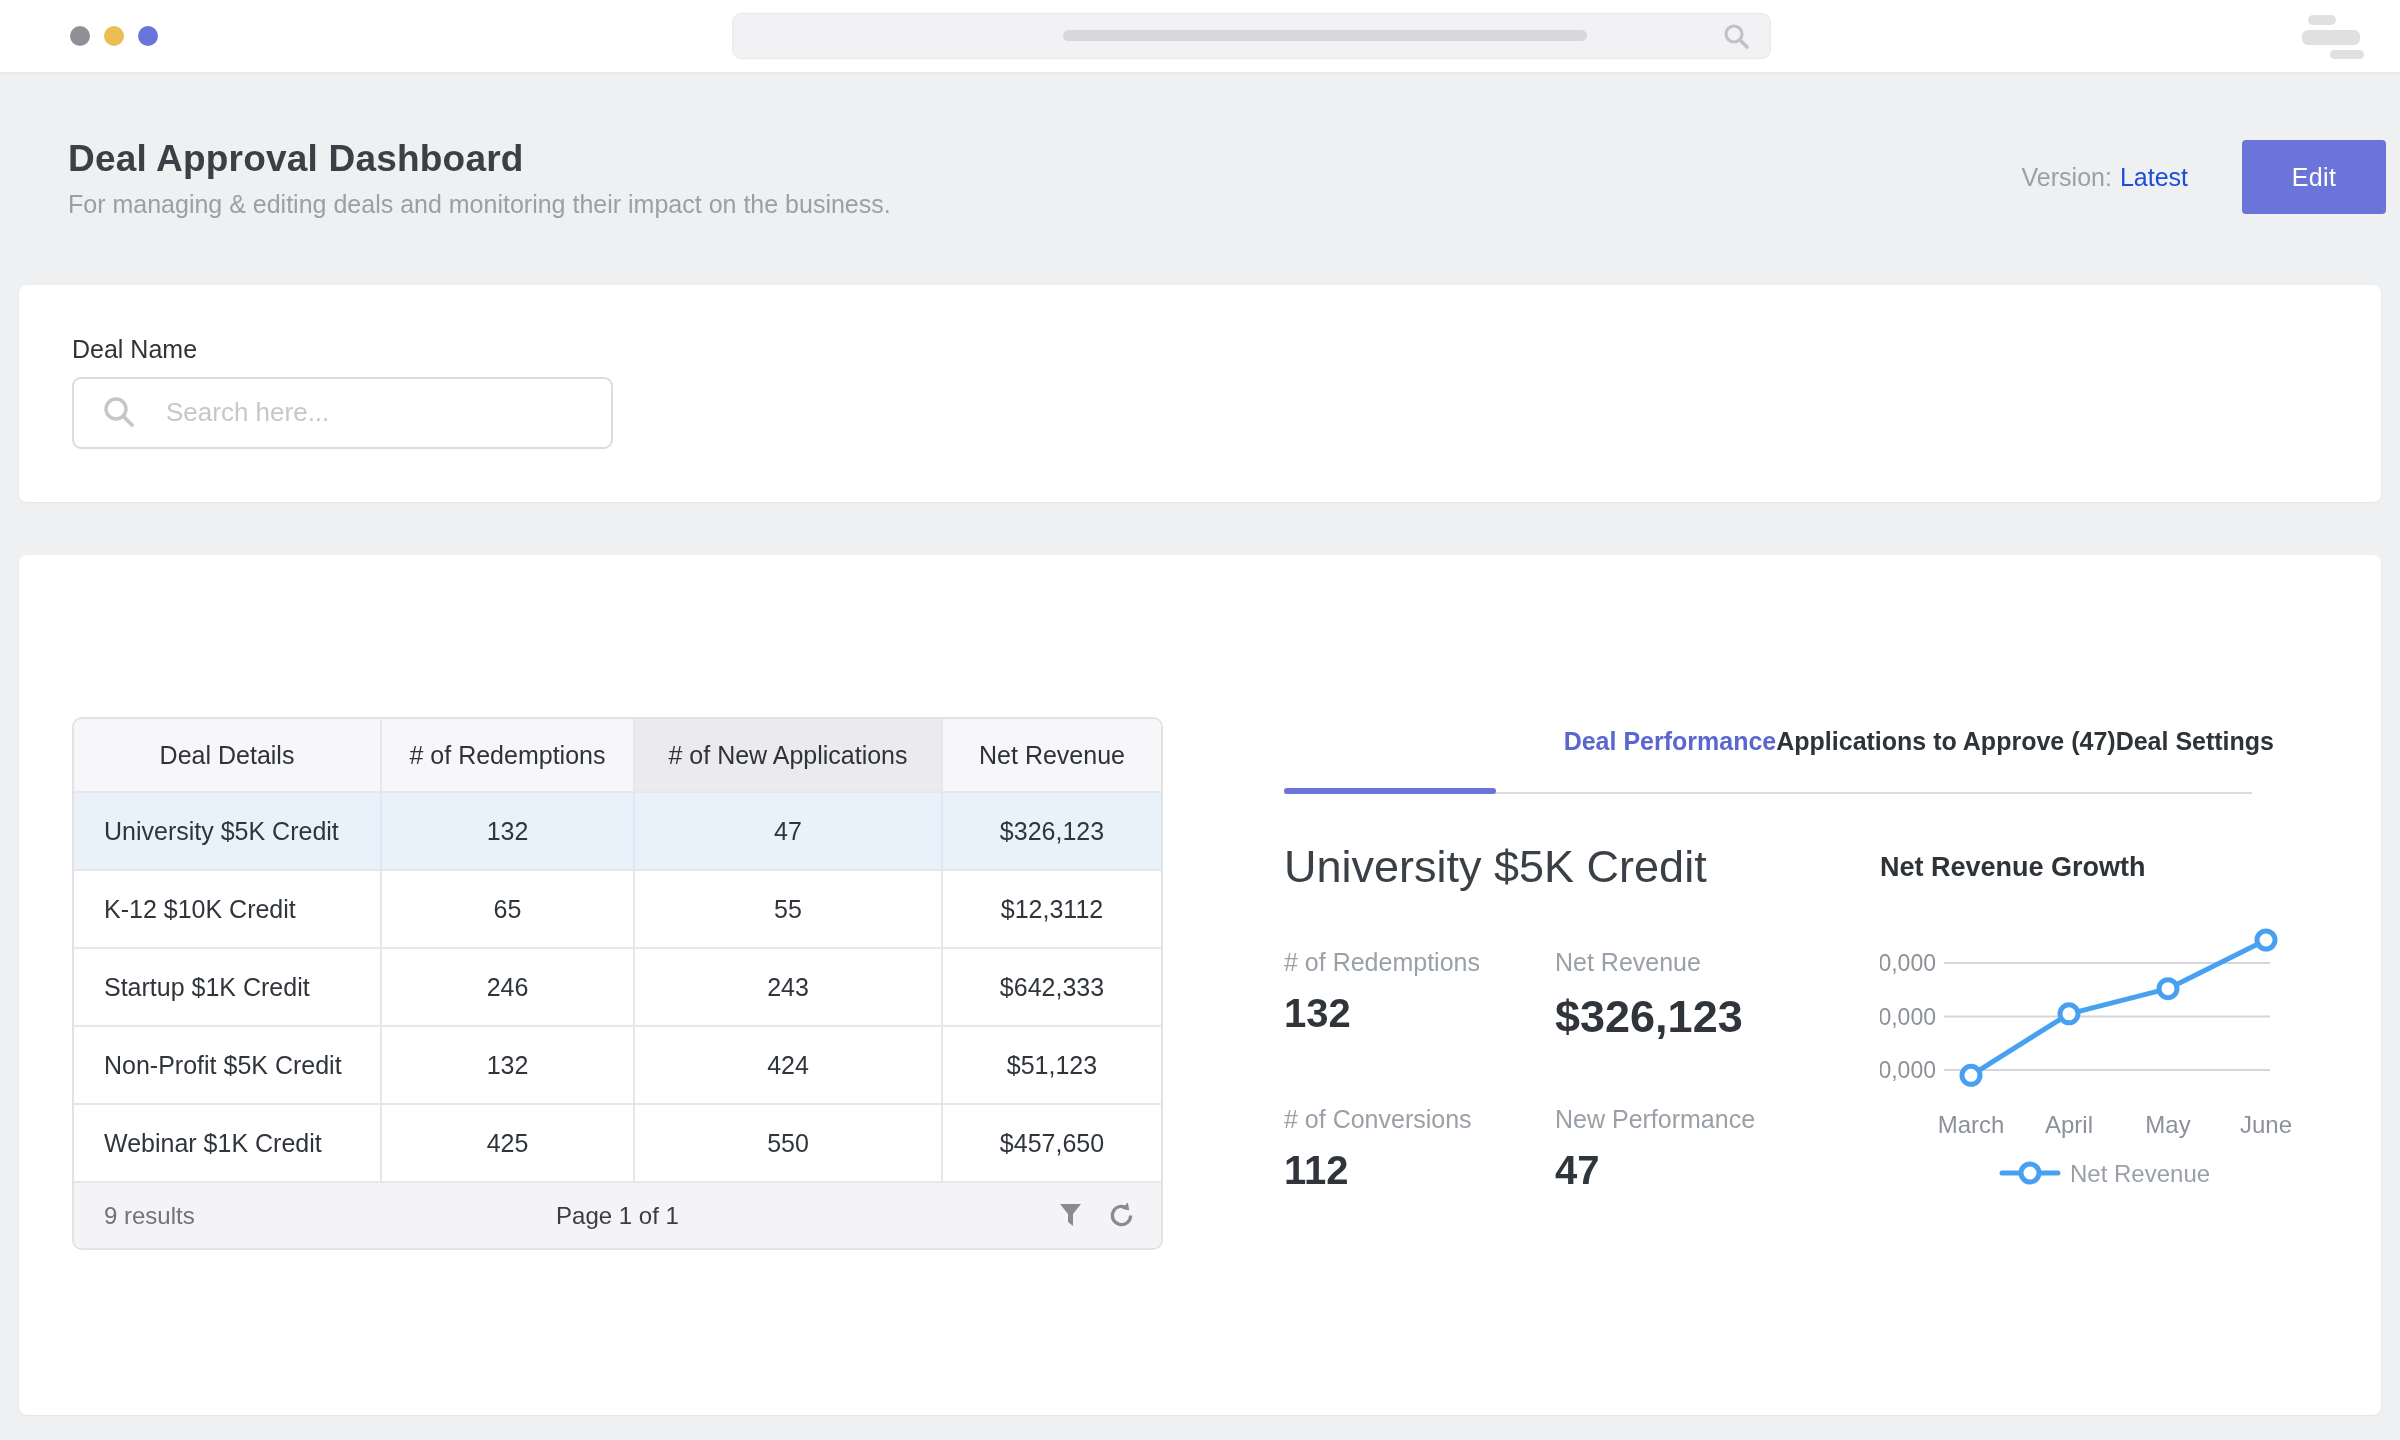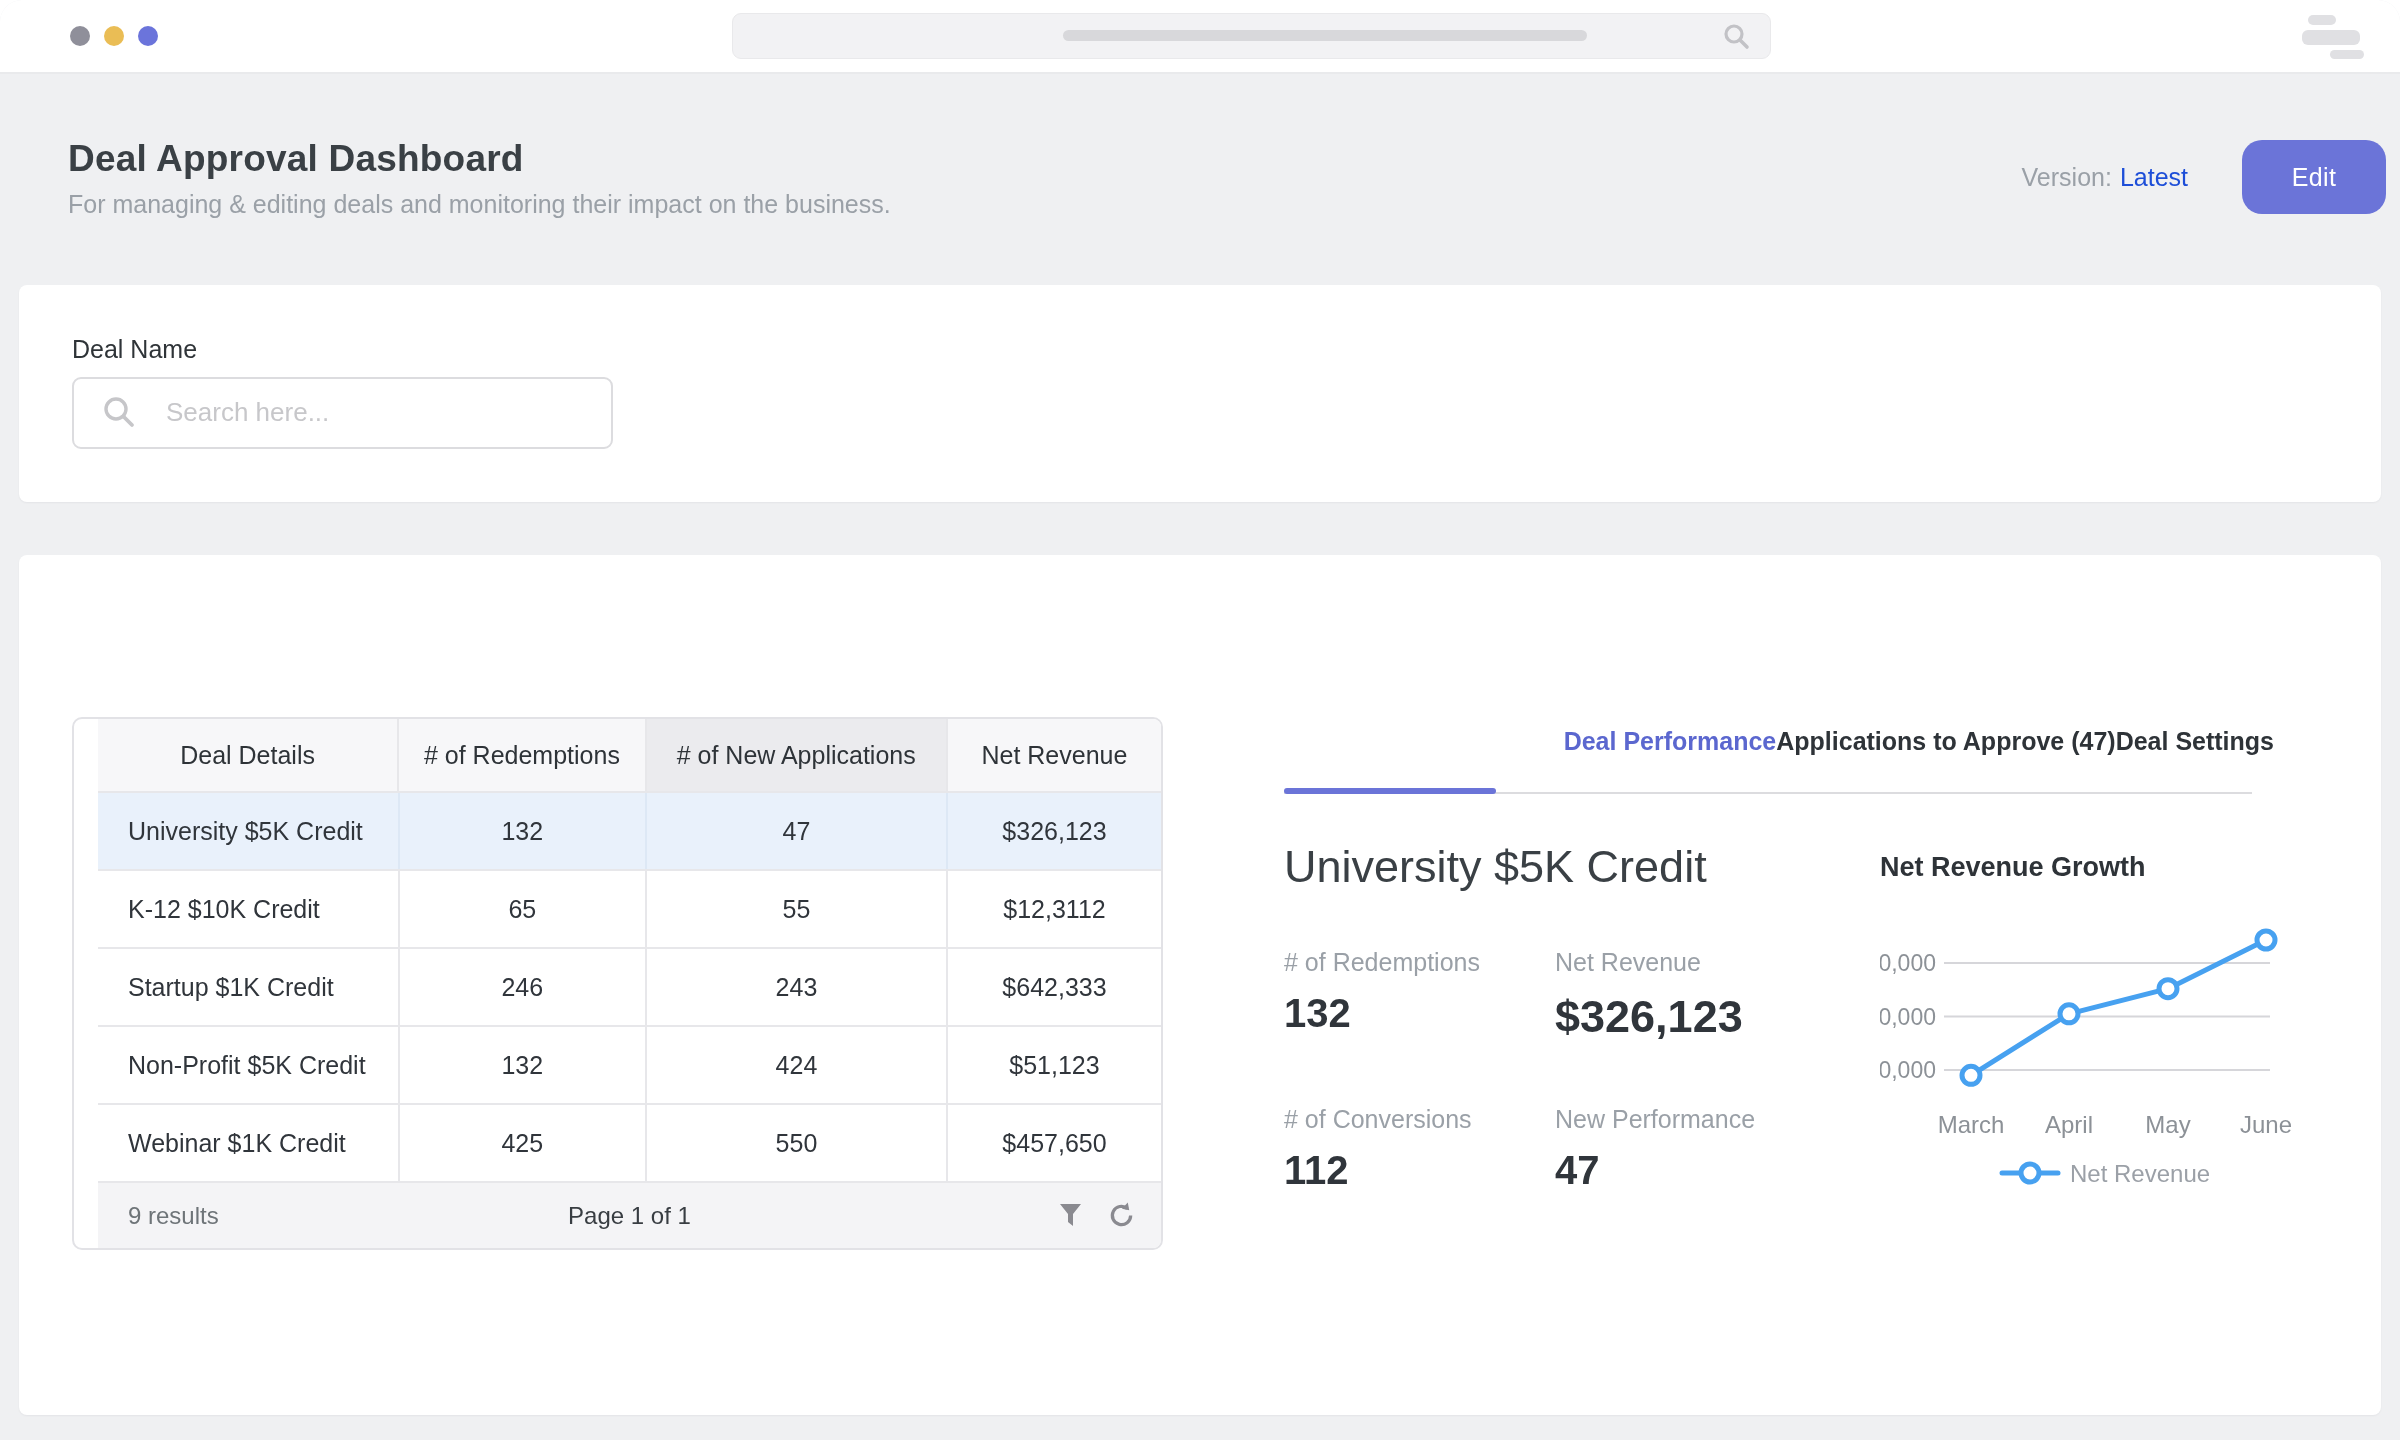--- a/index.html
+++ b/index.html
@@ -19,35 +19,35 @@
   .bar1{left:6px;top:0;width:28px;height:10px;}
   .bar2{left:0;top:15px;width:58px;height:15px;}
   .bar3{left:28px;top:35px;width:34px;height:9px;}
   
   .page{position:absolute;top:72px;left:0;right:0;bottom:0;background:#EFF0F2;}
   .page-title{position:absolute;left:68px;top:66px;margin:0;font-size:37px;font-weight:700;color:#3A4045;letter-spacing:.2px;}
   .page-subtitle{position:absolute;left:68px;top:118px;margin:0;font-size:25px;color:#9AA0A7;}
   .header-right{position:absolute;right:14px;top:68px;height:74px;display:flex;align-items:center;gap:54px;}
   .version{font-size:25px;color:#9AA0A7;}
   .version .val{color:#1d4ed8;margin-left:8px;}
-  .edit-btn{width:144px;height:74px;border:none;border-radius:20px;background:#6B74D8;color:#fff;
+  .edit-btn{width:144px;height:74px;border:none;border-radius:4px;background:#6B74D8;color:#fff;
     font-size:25px;font-family:inherit;cursor:pointer;letter-spacing:.3px;}
   .card{position:absolute;left:19px;right:19px;background:#fff;border-radius:8px;box-shadow:0 1px 2px rgba(20,24,40,.05);}
   .search-card{top:213px;height:217px;}
   .main-card{top:483px;height:860px;overflow:hidden;}
   
   .field-label{position:absolute;left:53px;top:50px;font-size:25px;color:#2F3438;}
   .search-wrap{position:absolute;left:53px;top:92px;width:537px;height:68px;border:2px solid #DCDCDF;border-radius:9px;background:#fff;}
   .search-wrap .mag{position:absolute;left:28px;top:16px;width:34px;height:34px;color:#C6C6C9;}
   .search-wrap input{position:absolute;left:90px;top:0;width:430px;height:64px;border:none;outline:none;
     background:transparent;font-size:26px;color:#2F3438;font-family:inherit;}
   .search-wrap input::placeholder{color:#C7C7CA;}
   
   .table{position:absolute;left:53px;top:162px;width:1091px;border:2px solid #E2E2E6;border-radius:10px;
-    overflow:hidden;background:#fff;box-sizing:border-box;padding-left:24px;}
+    overflow:hidden;background:#fff;box-sizing:border-box;}
   .thead{display:flex;height:72px;background:#F7F7F9;}
   .th,.td{box-sizing:border-box;display:flex;align-items:center;justify-content:center;border-right:2px solid #E7E7EA;}
   .th{font-size:25px;color:#2E3338;}
   .th.hl{background:#EBEBEE;}
   .col0{width:308px;}.col1{width:253px;}.col2{width:308px;}.col3{width:218px;border-right:none !important;}
   .tr{display:flex;height:78px;border-top:2px solid #E7E7EA;box-sizing:border-box;background:#fff;}
   .tr.selected{background:#E9F1FB;}
   .tr.selected .td{border-right-color:#DDE8F5;}
   .td{font-size:25px;color:#30353B;}
   .td.col0{justify-content:flex-start;padding-left:30px;}

